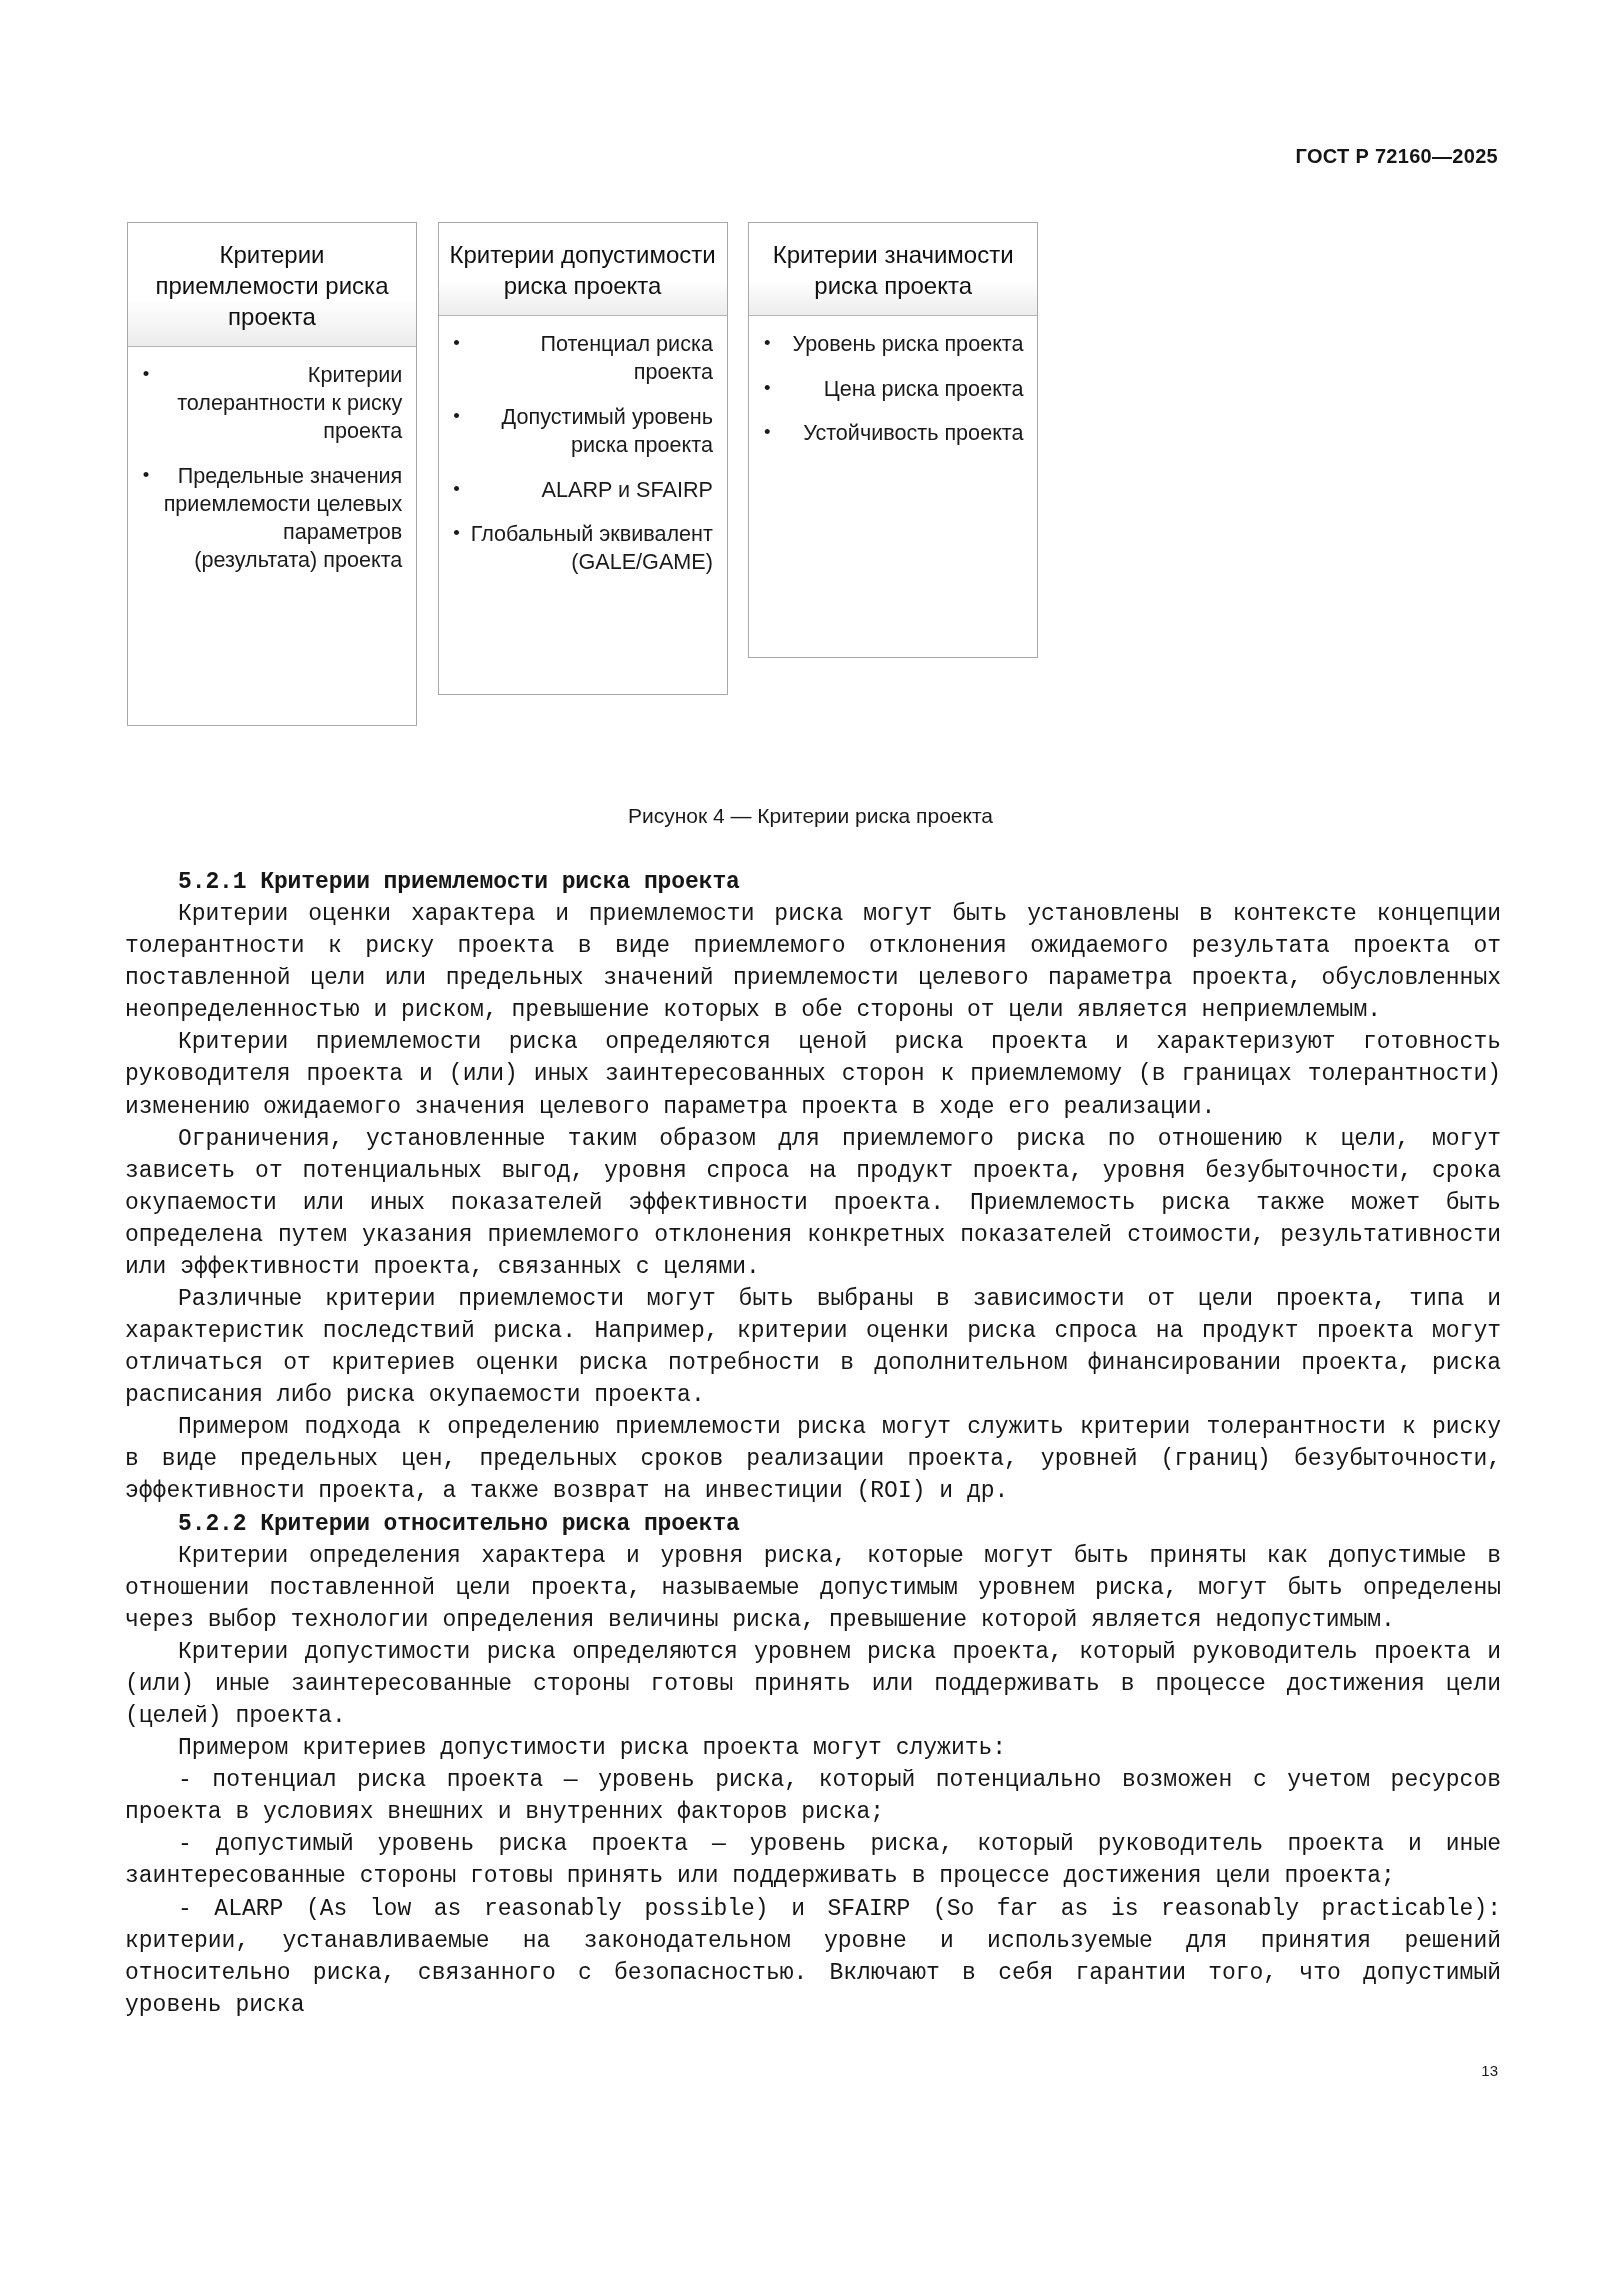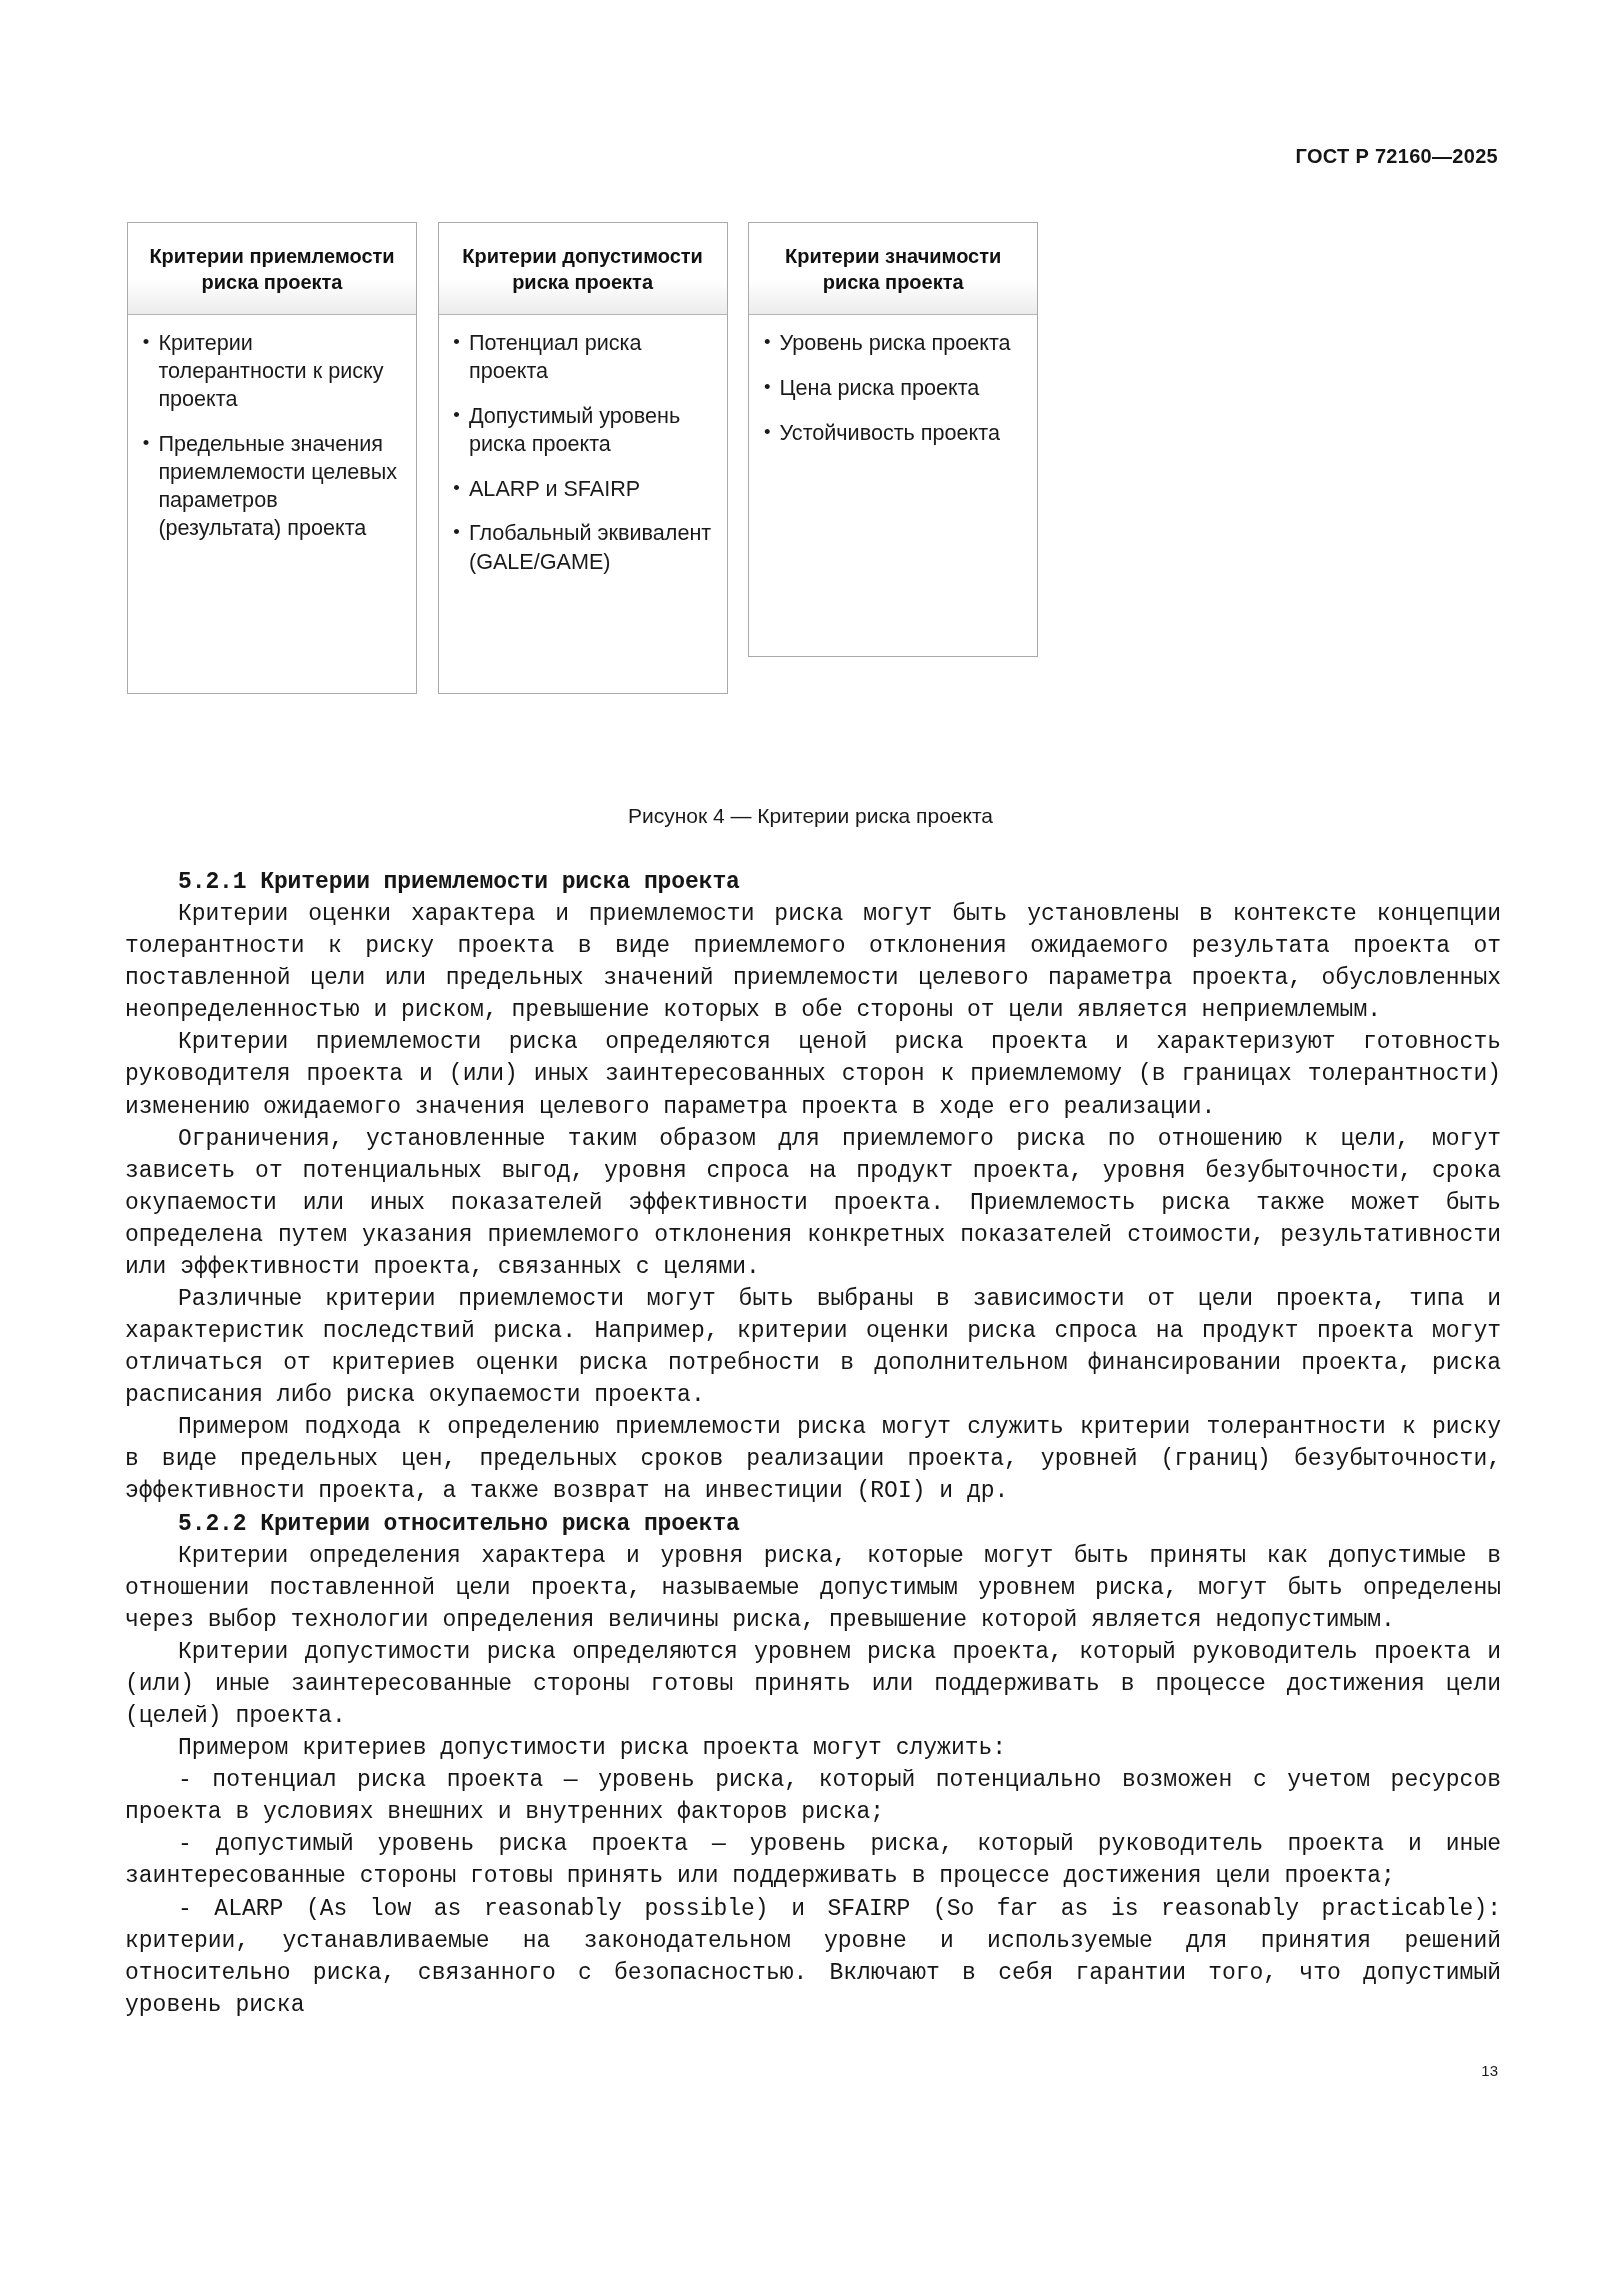--- a/index.html
+++ b/index.html
@@ -55,37 +55,38 @@
     flex-direction: column;
   }
   .fig-box.b2 { width: 290px; }
   .fig-box.b3 { width: 290px; }
   .fig-box.b4 { width: 290px; }
 
   .fig-head {
     background: linear-gradient(to bottom, #ffffff 0%, #ffffff 62%, #ececec 100%);
     border-bottom: 1px solid #b5b5b5;
     text-align: center;
-    font-weight: bold;
-    font-size: 20px;
+    font-weight: normal;
+    font-size: 24px;
     line-height: 1.29;
     padding: 16.7px 9.8px 13.7px 9.8px;
     color: #111111;
     min-height: 61px;
     display: flex;
     align-items: center;
     justify-content: flex-end;
   }
   .fig-head span { display: block; width: 100%; }
 
   .fig-body {
     padding: 13.7px 13.7px 15.7px 13.7px;
     font-size: 21.6px;
     line-height: 1.30;
     color: #1a1a1a;
+    text-align: right;
   }
   .fig-body ul {
     margin: 0;
     padding: 0;
     list-style: none;
   }
   .fig-body li {
     position: relative;
     padding-left: 16.7px;
     margin-bottom: 16.7px;

